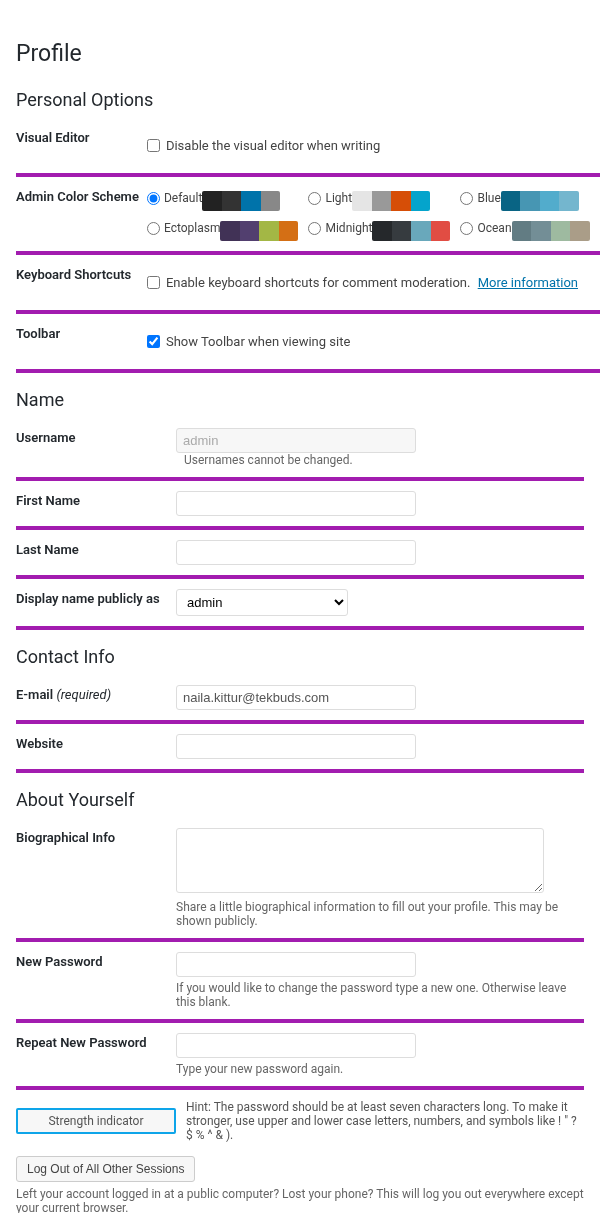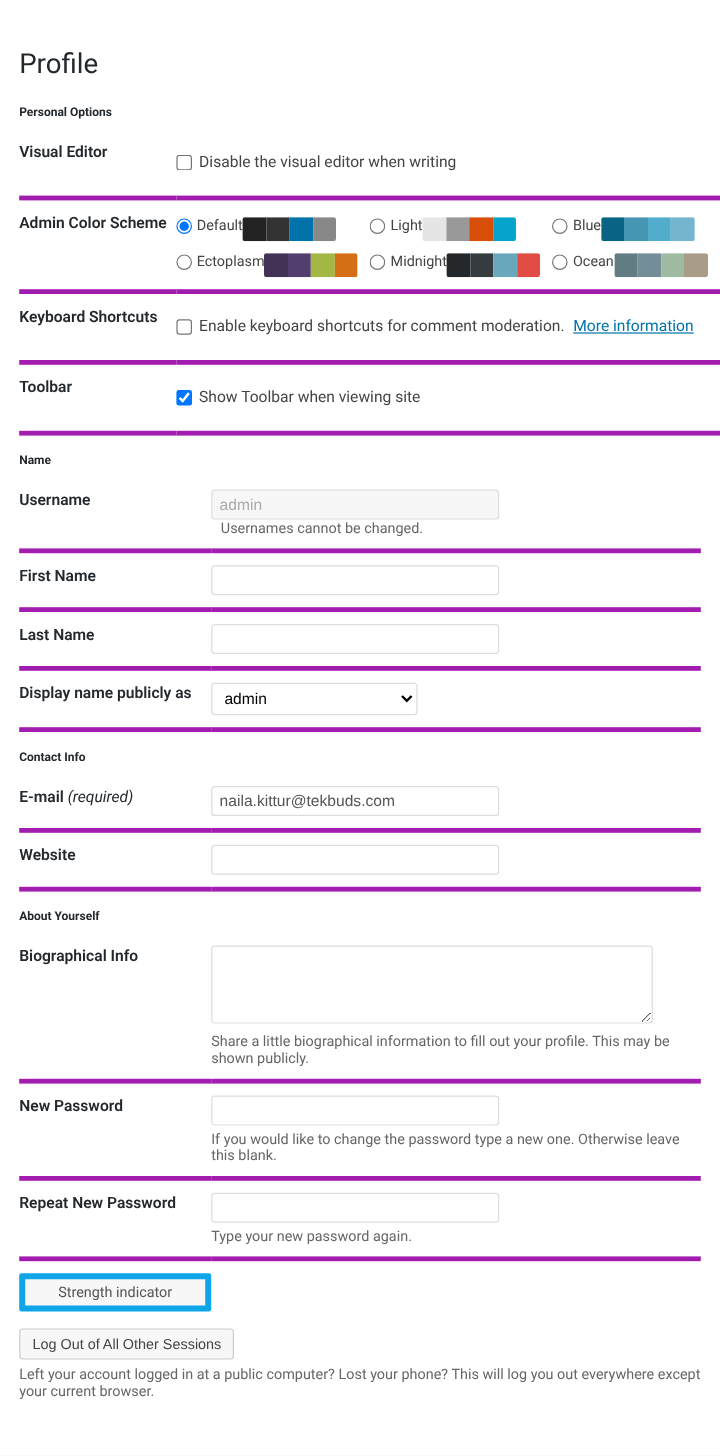--- a/index.html
+++ b/index.html
@@ -17,22 +17,22 @@
     }
     h1.page-title {
       font-size: 23px;
       font-weight: 400;
       color: #23282d;
       margin-bottom: 12px;
       padding-bottom: 6px;
       margin-top: 28px;
     }
     h2.section-title {
-      font-size: 10px;
-      font-weight: 700;
+      font-size: 18px;
+      font-weight: 400;
       color: #23282d;
       margin: 16px 0 8px 0;
     }
     .form-table {
       width: 100%;
       border-collapse: collapse;
     }
     .form-table tr {
       border-bottom: 4px solid #a21caf;
     }
@@ -146,21 +146,21 @@
     }
     
     .strength-row {
       display: flex;
       align-items: center;
       margin-top: 10px;
       gap: 10px;
     }
     .strength-box {
       background: #f7f7f7;
-      border: 5px solid #0ea5e9;
+      border: 2px solid #0ea5e9;
       padding: 4px 12px;
       font-size: 12px;
       color: #555;
       border-radius: 2px;
       min-width: 160px;
       text-align: center;
     }
     .strength-hint {
       font-size: 12px;
       color: #555;
@@ -437,20 +437,21 @@
       <td>
         <input type="password" style="">
         <span class="description">Type your new password again.</span>
       </td>
     </tr>
   </tbody>
     </table>
 
   <div class="strength-row">
     <div class="strength-box">Strength indicator</div>
+    <span class="strength-hint">Hint: The password should be at least seven characters long. To make it stronger, use upper and lower case letters, numbers, and symbols like ! " ? $ % ^ &amp; ).</span>
   </div>
 
   <div class="logout-btn-row">
     <button class="btn-secondary">Log Out of All Other Sessions</button>
     <p class="logout-desc">Left your account logged in at a public computer? Lost your phone? This will log you out everywhere except your current browser.</p>
   </div>
 
 </div>
 
 </body></html>

